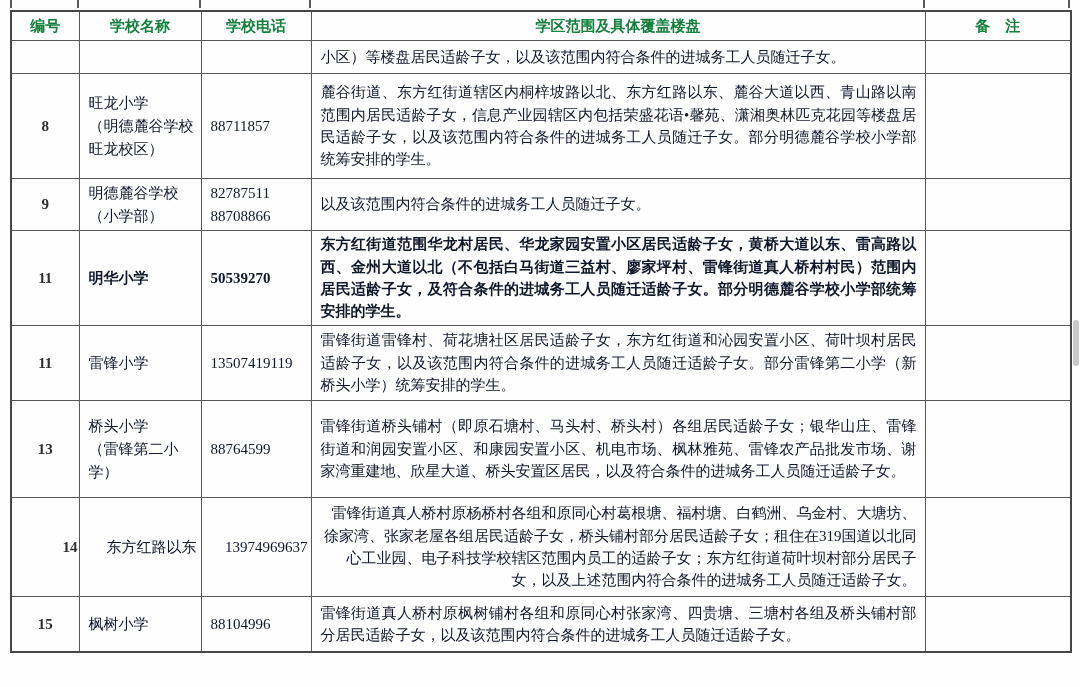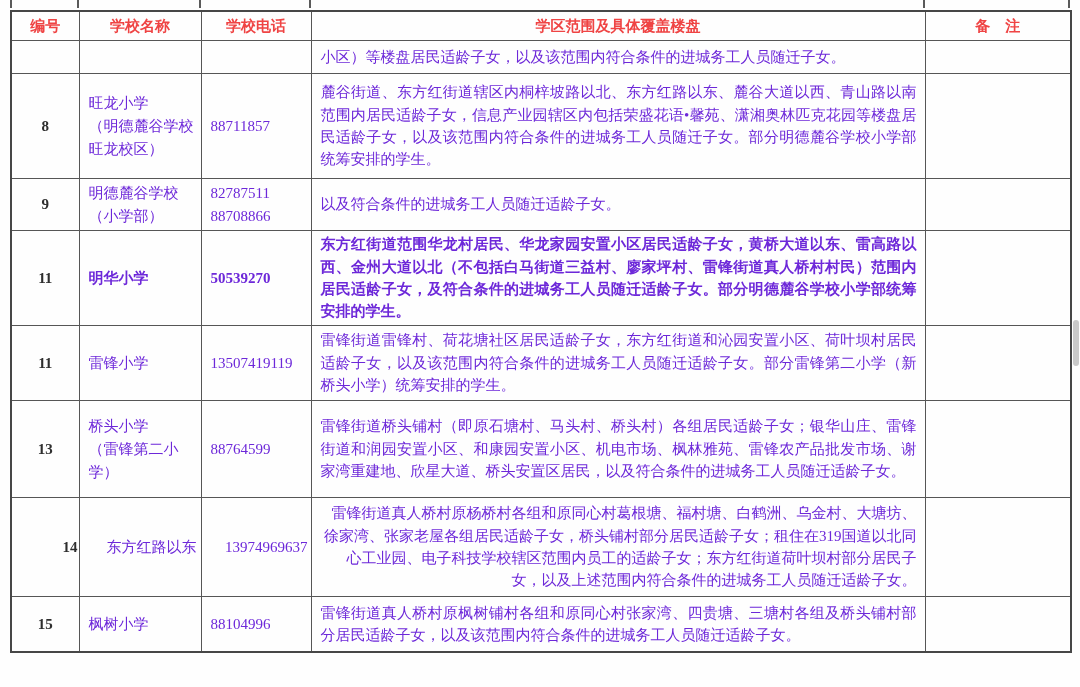--- a/index.html
+++ b/index.html
@@ -38,27 +38,27 @@
     background: #fefefe;
   }
   .district-table th, .district-table td {
     border: 1px solid #565656;
     overflow: hidden;
   }
   .district-table th {
     height: 28px;
     font-size: 15px;
     font-weight: bold;
-    color: #ef4444;
+    color: #15803d;
     text-align: center;
     padding: 0 2px;
   }
   .district-table td {
     font-size: 15px;
-    color: #6d28d9;
+    color: #0f172a;
     vertical-align: middle;
   }
   td.c-id {
     text-align: center;
     font-weight: bold;
     color: #2e2e2e;
   }
   td.c-name {
     padding: 2px 4px 2px 9px;
     white-space: pre-wrap;
@@ -143,21 +143,21 @@
         <td class="c-phone">88711857</td>
         <td class="c-district">麓谷街道、东方红街道辖区内桐梓坡路以北、东方红路以东、麓谷大道以西、青山路以南范围内居民适龄子女，信息产业园辖区内包括荣盛花语•馨苑、潇湘奥林匹克花园等楼盘居民适龄子女，以及该范围内符合条件的进城务工人员随迁子女。部分明德麓谷学校小学部统筹安排的学生。</td>
         <td class="c-remark"></td>
       </tr>
       <tr class="h47">
         <td class="c-id">9</td>
         <td class="c-name">明德麓谷学校
 （小学部）</td>
         <td class="c-phone">82787511
 88708866</td>
-        <td class="c-district">以及符合条件的进城务工人员随迁适龄子女。</td>
+        <td class="c-district">以及该范围内符合条件的进城务工人员随迁子女。</td>
         <td class="c-remark"></td>
       </tr>
       <tr class="h90">
         <td class="c-id">11</td>
         <td class="c-name">明华小学</td>
         <td class="c-phone">50539270</td>
         <td class="c-district">东方红街道范围华龙村居民、华龙家园安置小区居民适龄子女，黄桥大道以东、雷高路以西、金州大道以北（不包括白马街道三益村、廖家坪村、雷锋街道真人桥村村民）范围内居民适龄子女，及符合条件的进城务工人员随迁适龄子女。部分明德麓谷学校小学部统筹安排的学生。</td>
         <td class="c-remark"></td>
       </tr>
       <tr class="h70">

